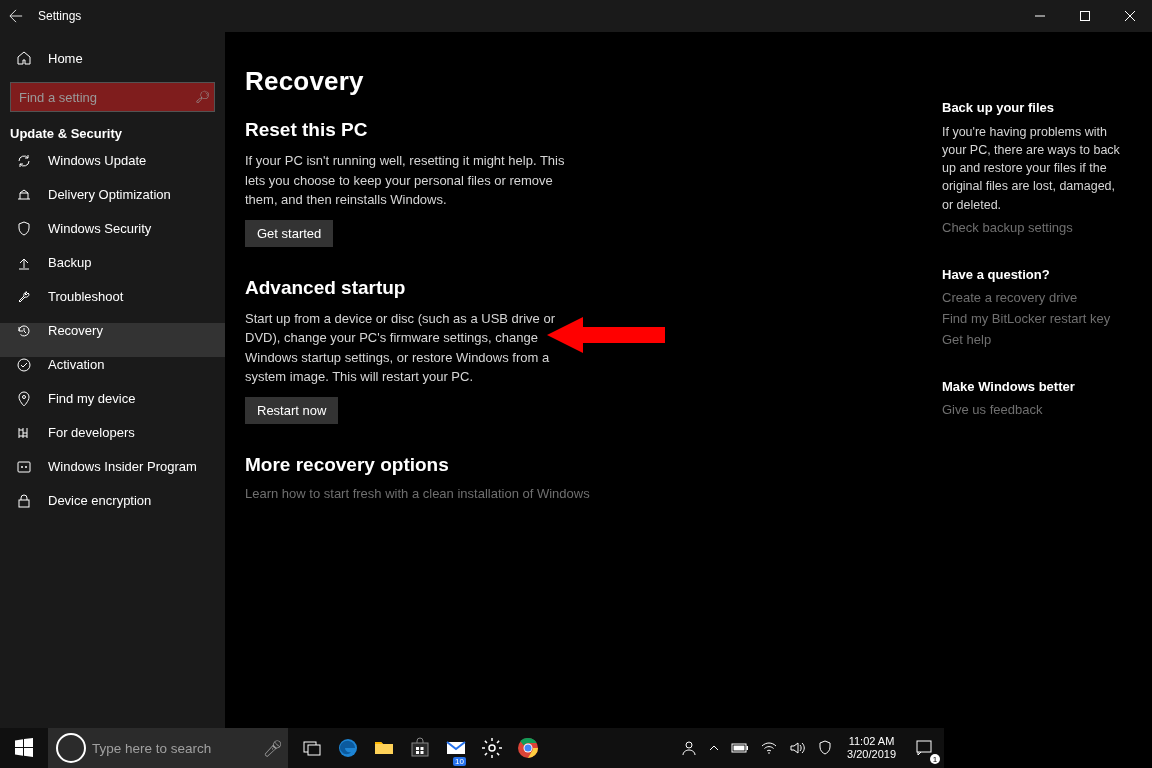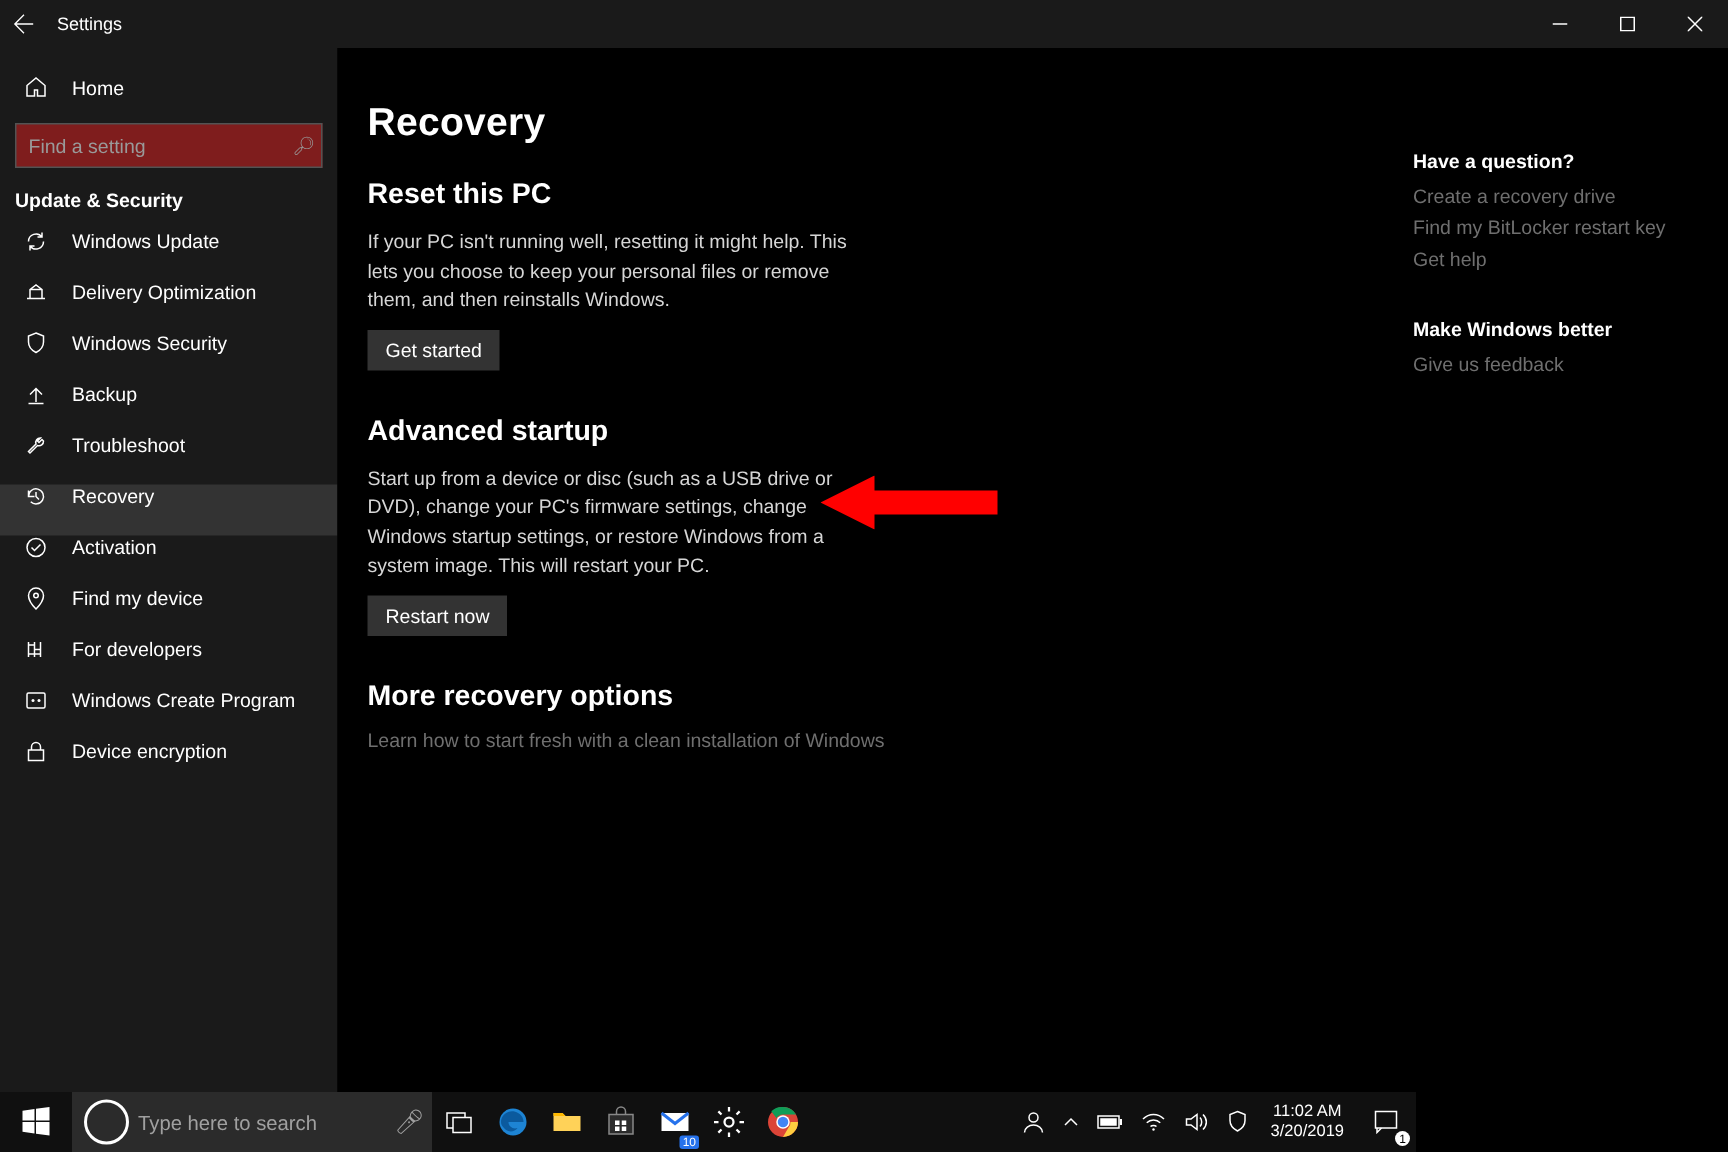--- a/index.html
+++ b/index.html
@@ -42,21 +42,21 @@
   .right .block { margin-bottom: 32px;}
 
   .arrow-annotation { position:absolute; left: 322px; top: 285px; pointer-events:none;}
 
   .taskbar { height:40px; width:944px; background:#101010; display:flex; align-items:center; color:#fff; position:relative;}
   .taskbar .start { width:48px; height:40px; display:flex; align-items:center; justify-content:center; cursor:pointer;}
   .taskbar .search { display:flex; align-items:center; background:#2b2b2b; height:40px; width:240px; border-radius: 0; padding-left:4px; cursor:text;}
   .taskbar .search .circ { width:30px; height:30px; border:2px solid #fff; border-radius:50%; margin:0 6px 0 4px; display:flex; align-items:center; justify-content:center;}
   .taskbar .search span.ph { color:#a0a0a0; font-size:13.5px; flex:1;}
   .taskbar .search .mic { width:30px; text-align:center; color:#a0a0a0;}
-  .taskbar .tbtn { width:36px; height:40px; display:flex; align-items:center; justify-content:center; cursor:pointer; font-size:16px;text-decoration:underline;}
+  .taskbar .tbtn { width:36px; height:40px; display:flex; align-items:center; justify-content:flex-end; cursor:pointer; font-size:16px;text-decoration:underline;}
   .tray { position:absolute; right:0; top:0; height:40px; display:flex; align-items:center;}
   .tray .t { padding: 0 6px; height:40px; display:flex; align-items:center; justify-content:center; color:#fff; font-size:12px; cursor:pointer;}
   .tray .clock { flex-direction:column; font-size:11px; line-height:1.2; padding: 18px 8px;}
   .tray .notif { width:40px;}
 
   svg { display:block;}
   .tbic { width:24px; height:24px;}
 </style>
 </head>
 <body>
@@ -180,21 +180,21 @@
             <span>For developers</span>
           </div>
         <div class="nav-item">
             <span class="icon">
               <svg width="16" height="16" viewBox="0 0 16 16">
                 <rect x="2" y="3" width="12" height="10" rx="1" stroke="#fff" fill="none" stroke-width="1"></rect>
                 <circle cx="6" cy="8" r="1" fill="#fff"></circle>
                 <circle cx="10" cy="8" r="1" fill="#fff"></circle>
               </svg>
             </span>
-            <span>Windows Create Program</span>
+            <span>Windows Insider Program</span>
           </div>
         <div class="nav-item">
             <span class="icon">
               <svg width="16" height="16" viewBox="0 0 16 16">
                 <rect x="3" y="7" width="10" height="7" stroke="#fff" fill="none" stroke-width="1"></rect>
                 <path d="M5 7V5a3 3 0 0 1 6 0v2" stroke="#fff" fill="none" stroke-width="1"></path>
               </svg>
             </span>
             <span>Device encryption</span>
           </div>
@@ -215,20 +215,25 @@
 
         <h2 class="sec-title">More recovery options</h2>
         <a class="link">Learn how to start fresh with a clean installation of Windows</a>
       </div>
 
       <svg class="arrow-annotation" width="120" height="36" viewBox="0 0 120 36">
         <polygon points="0,18 36,0 36,10 118,10 118,26 36,26 36,36" fill="#ff0000"></polygon>
       </svg>
 
       <div class="right">
+        <div class="block">
+          <h3>Back up your files</h3>
+          <p>If you're having problems with your PC, there are ways to back up and restore your files if the original files are lost, damaged, or deleted.</p>
+          <a class="rlink">Check backup settings</a>
+        </div>
         <div class="block">
           <h3>Have a question?</h3>
           <a class="rlink">Create a recovery drive</a>
           <a class="rlink">Find my BitLocker restart key</a>
           <a class="rlink">Get help</a>
         </div>
         <div class="block">
           <h3>Make Windows better</h3>
           <a class="rlink">Give us feedback</a>
         </div>

